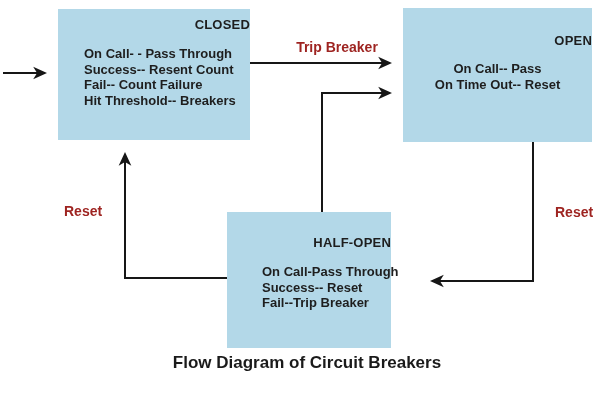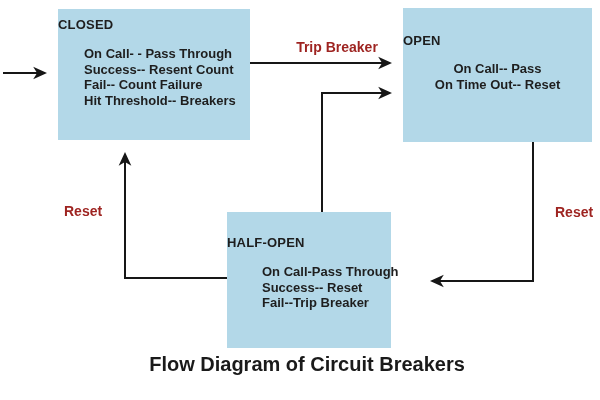--- a/index.html
+++ b/index.html
@@ -21,21 +21,21 @@
     width: 600px; height: 400px;
     color: #161616; 
   }
   .state-box {
     position: absolute;
     background: var(--box-fill, #b3d8e8);
     color: var(--text, #1e1e1e);
     box-sizing: border-box;
   }
   .state-box .state-title {
-    text-align: left;
+    text-align: right;
     font-size: 13px;
     font-weight: bold;
     letter-spacing: 0.2px;
   }
   .state-box .state-lines {
     font-size: 13px;
     font-weight: bold;
     line-height: 15.5px;
     white-space: nowrap;
   }
@@ -56,21 +56,21 @@
   #label-trip   { left: 283px; top: 39px; width: 108px; text-align: center; }
   #label-reset-left  { left: 64px;  top: 203px; }
   #label-reset-right { left: 555px; top: 204px; }
 
   .diagram-title {
     position: absolute;
     left: 107px;
     top: 353px;
     width: 400px;
     text-align: center;
-    font-size: 20px;
+    font-size: 17px;
     font-weight: bold;
     color: #1a1a1a;
     white-space: nowrap;
   }
 </style>
 </head>
 <body>
 
 <div class="canvas">
 

